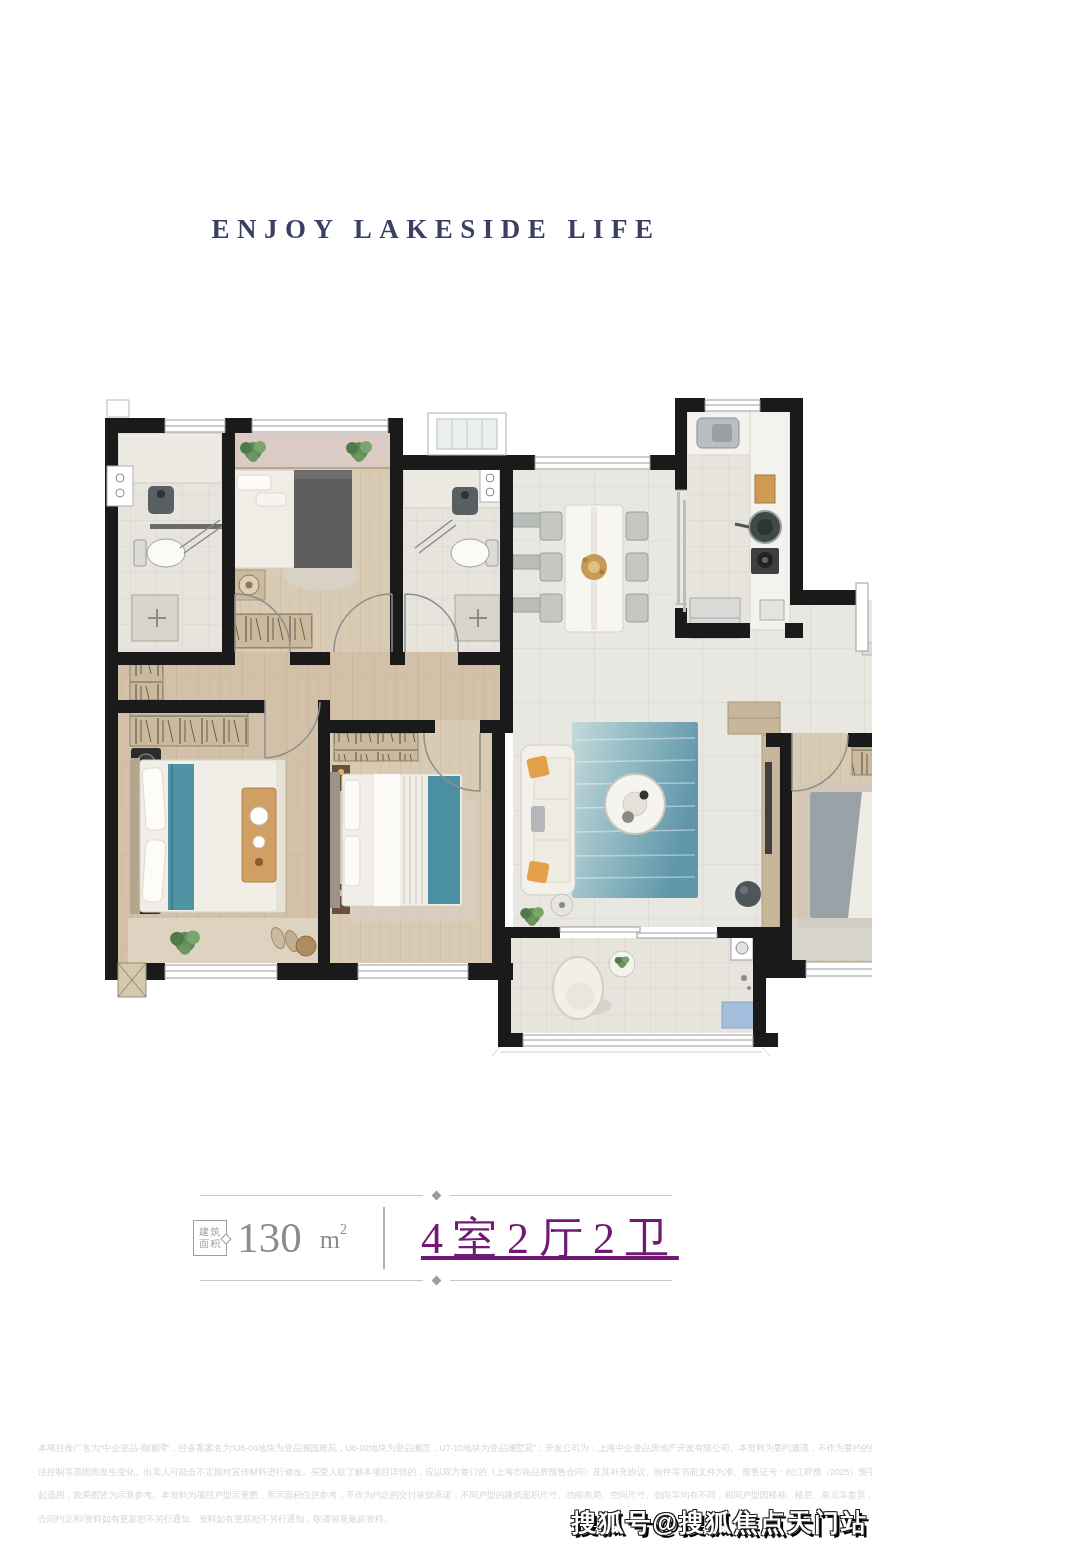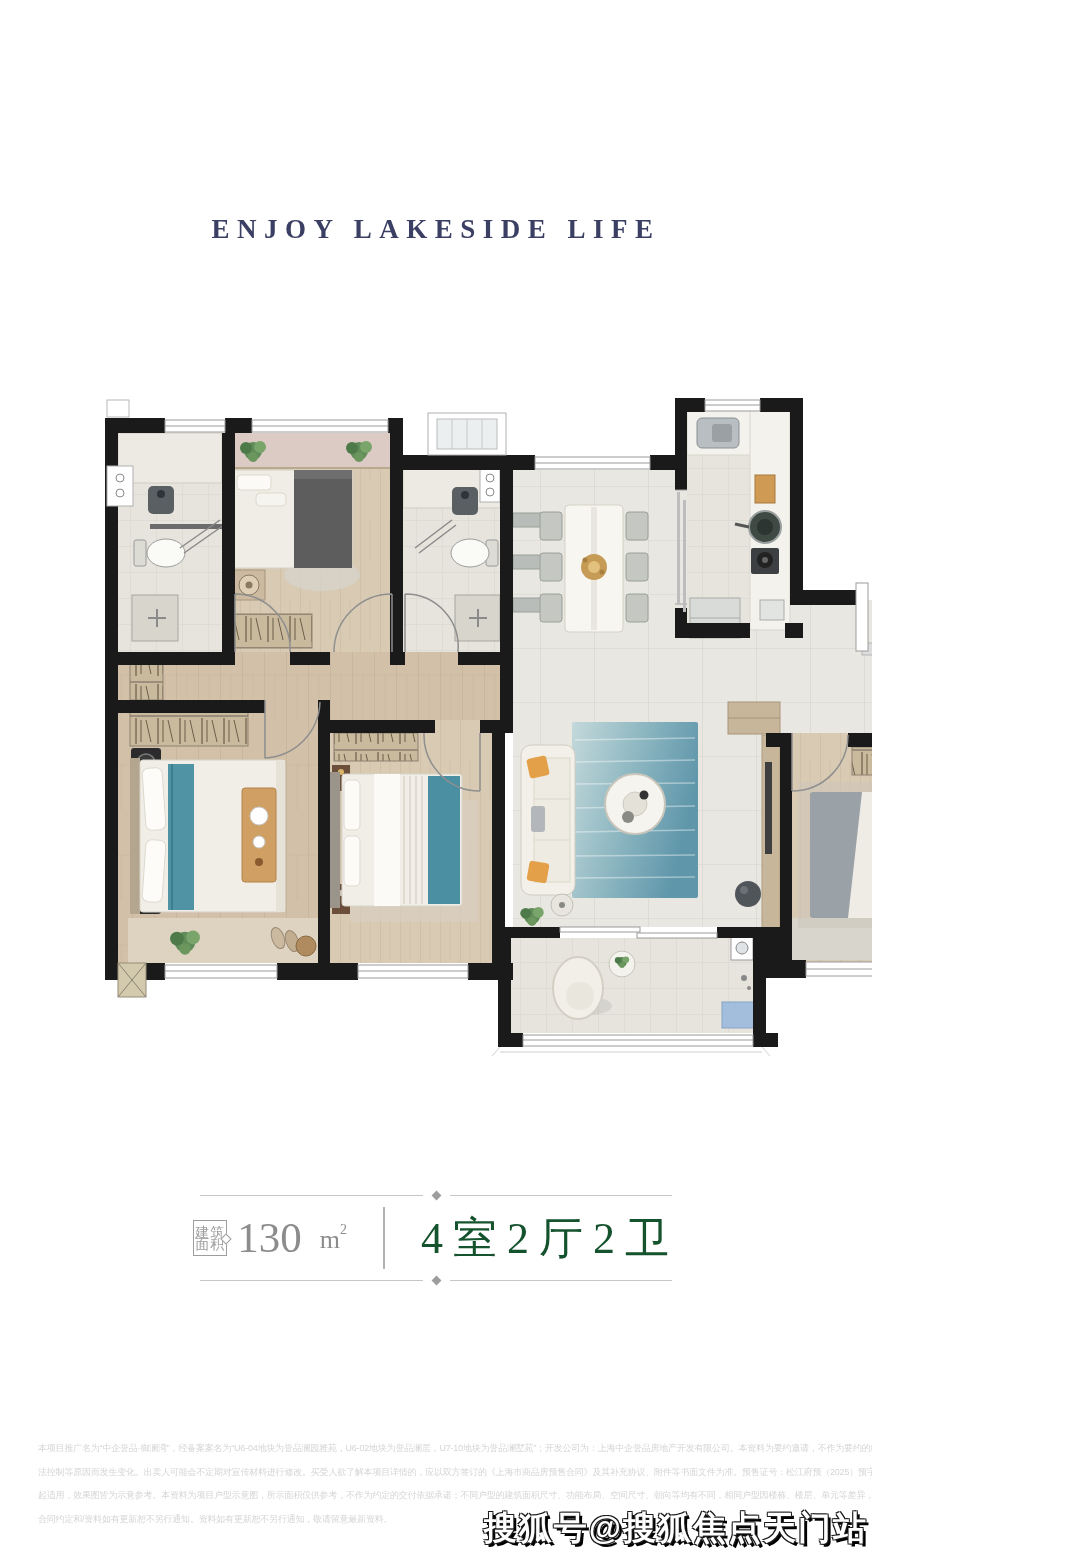--- a/index.html
+++ b/index.html
@@ -9,34 +9,34 @@
          font-family:"Liberation Serif",serif;font-size:27px;font-weight:600;
          letter-spacing:7.5px;color:#3a3f63;}
   .plan-svg{position:absolute;left:0;top:0;width:1080px;height:1556px;}
   
   .spec{position:absolute;top:1192px;left:50%;transform:translateX(-50%);width:472px;color:#8d8d8d;}
   .deco-line{display:flex;align-items:center;}
   .deco-line .seg{flex:1;height:1px;background:#c6c6c6;}
   .deco-line .dia{width:7px;height:7px;background:#9d9d9d;transform:rotate(45deg);margin:0 10px;flex:0 0 auto;}
   .spec-row{display:flex;align-items:center;justify-content:center;height:76px;margin:1px 0;}
   .badge{position:relative;width:32px;height:34px;border:1px solid #9d9d9d;display:flex;flex-direction:column;
-         align-items:center;justify-content:center;color:#9d9d9d;font-size:14px;line-height:12px;
+         align-items:center;justify-content:center;color:#9d9d9d;font-size:10px;line-height:12px;
          letter-spacing:1px;margin-right:10px;flex:0 0 auto;}
   .badge .bdia{position:absolute;right:-4px;top:50%;margin-top:-3px;width:6px;height:6px;background:#fff;
          border:1px solid #9d9d9d;transform:rotate(45deg);}
   .area-value{font-family:"Liberation Serif",serif;font-size:43px;line-height:62px;color:#8c8c8c;}
   .area-unit{font-family:"Liberation Serif",serif;font-size:26px;color:#8c8c8c;margin-left:18px;text-align:right;}
   .area-unit sup{font-size:14px;vertical-align:14px;}
   .v-div{width:2px;height:62px;background:#b3b3b3;margin:0 36px;flex:0 0 auto;}
-  .layout-text{font-family:"Liberation Serif",serif;font-size:44px;color:#14532d;letter-spacing:10px;white-space:nowrap;}
+  .layout-text{font-family:"Liberation Serif",serif;font-size:44px;color:#701a75;letter-spacing:10px;white-space:nowrap;text-decoration:underline;}
   
   .disclaimer{position:absolute;top:1437px;left:38px;width:1006px;color:#d5d5d5;font-size:9px;}
   .disclaimer div{height:23.5px;line-height:23.5px;white-space:nowrap;overflow:hidden;letter-spacing:-0.2px;}
   
-  .watermark{position:absolute;top:1506px;right:4px;font-size:33px;font-weight:700;letter-spacing:2px;
+  .watermark{position:absolute;top:1506px;right:4px;font-size:25px;font-weight:700;letter-spacing:2px;
      color:#ffffff;white-space:nowrap;
      text-shadow:-1px -1px 0 #1a1a1a,1px -1px 0 #1a1a1a,-1px 1px 0 #1a1a1a,1px 1px 0 #1a1a1a,3px 3px 0 #000;}
 </style>
 </head>
 <body>
 
 <div class="page">
 
   <div class="title">ENJOY LAKESIDE LIFE</div>
 

